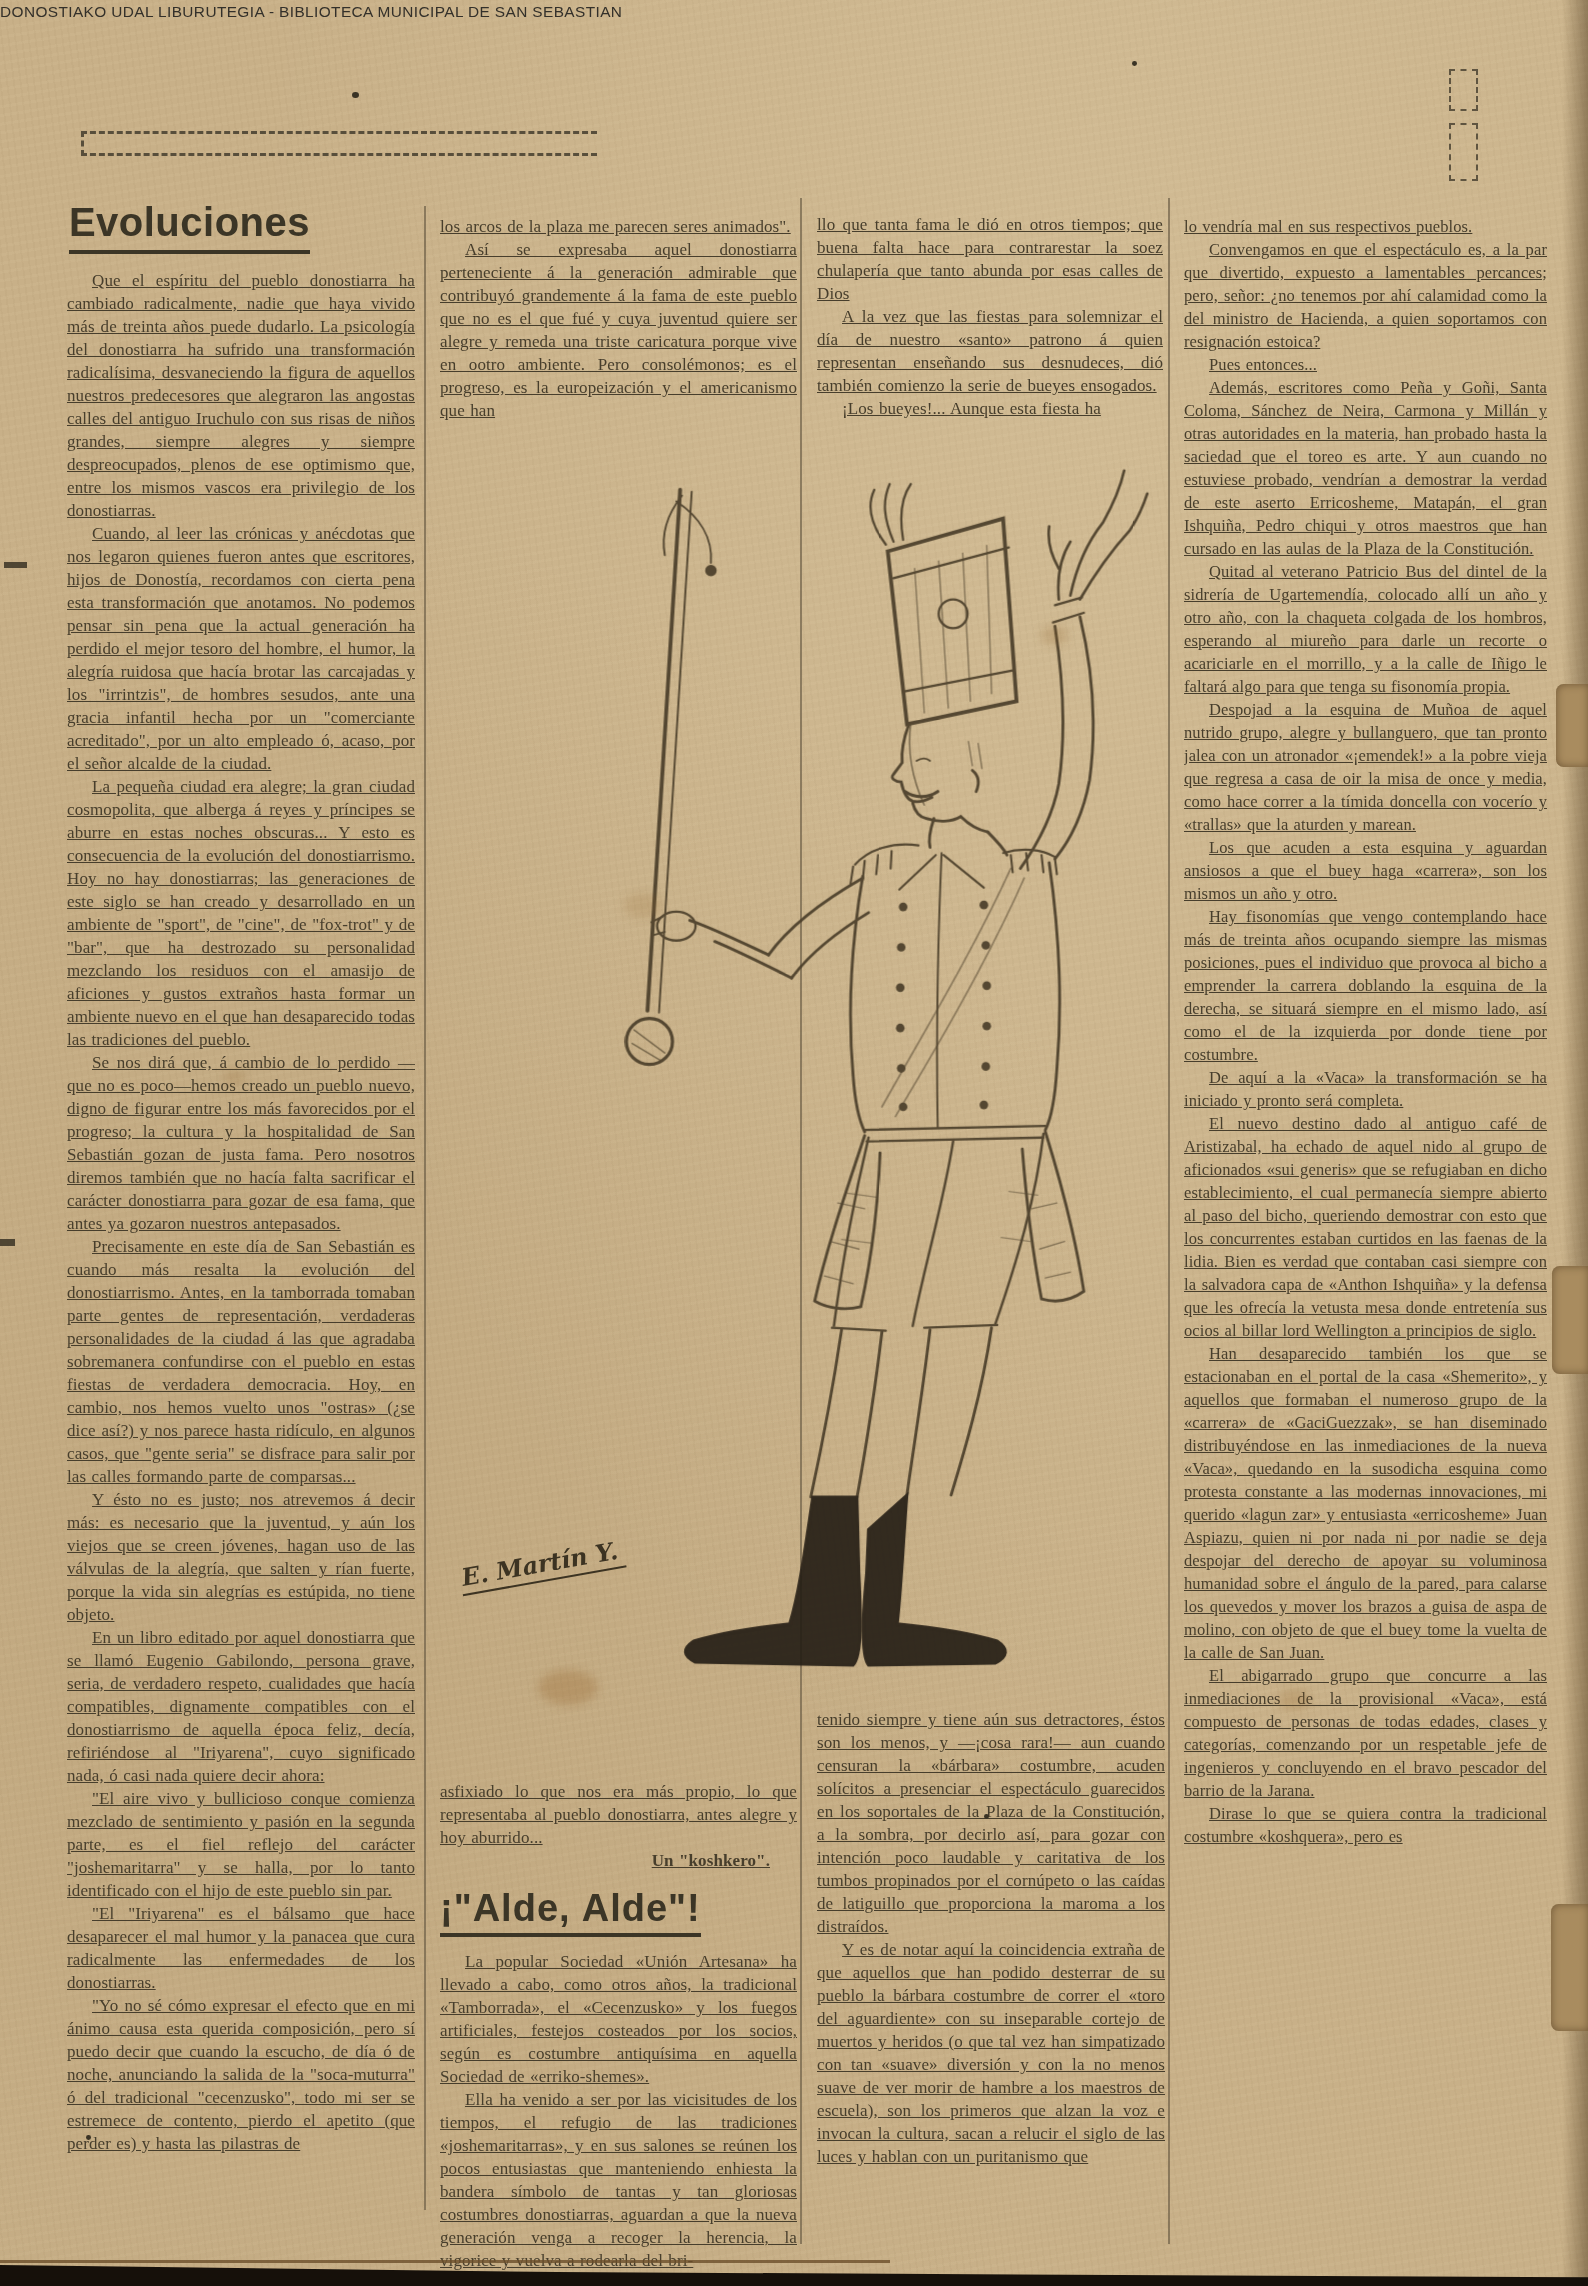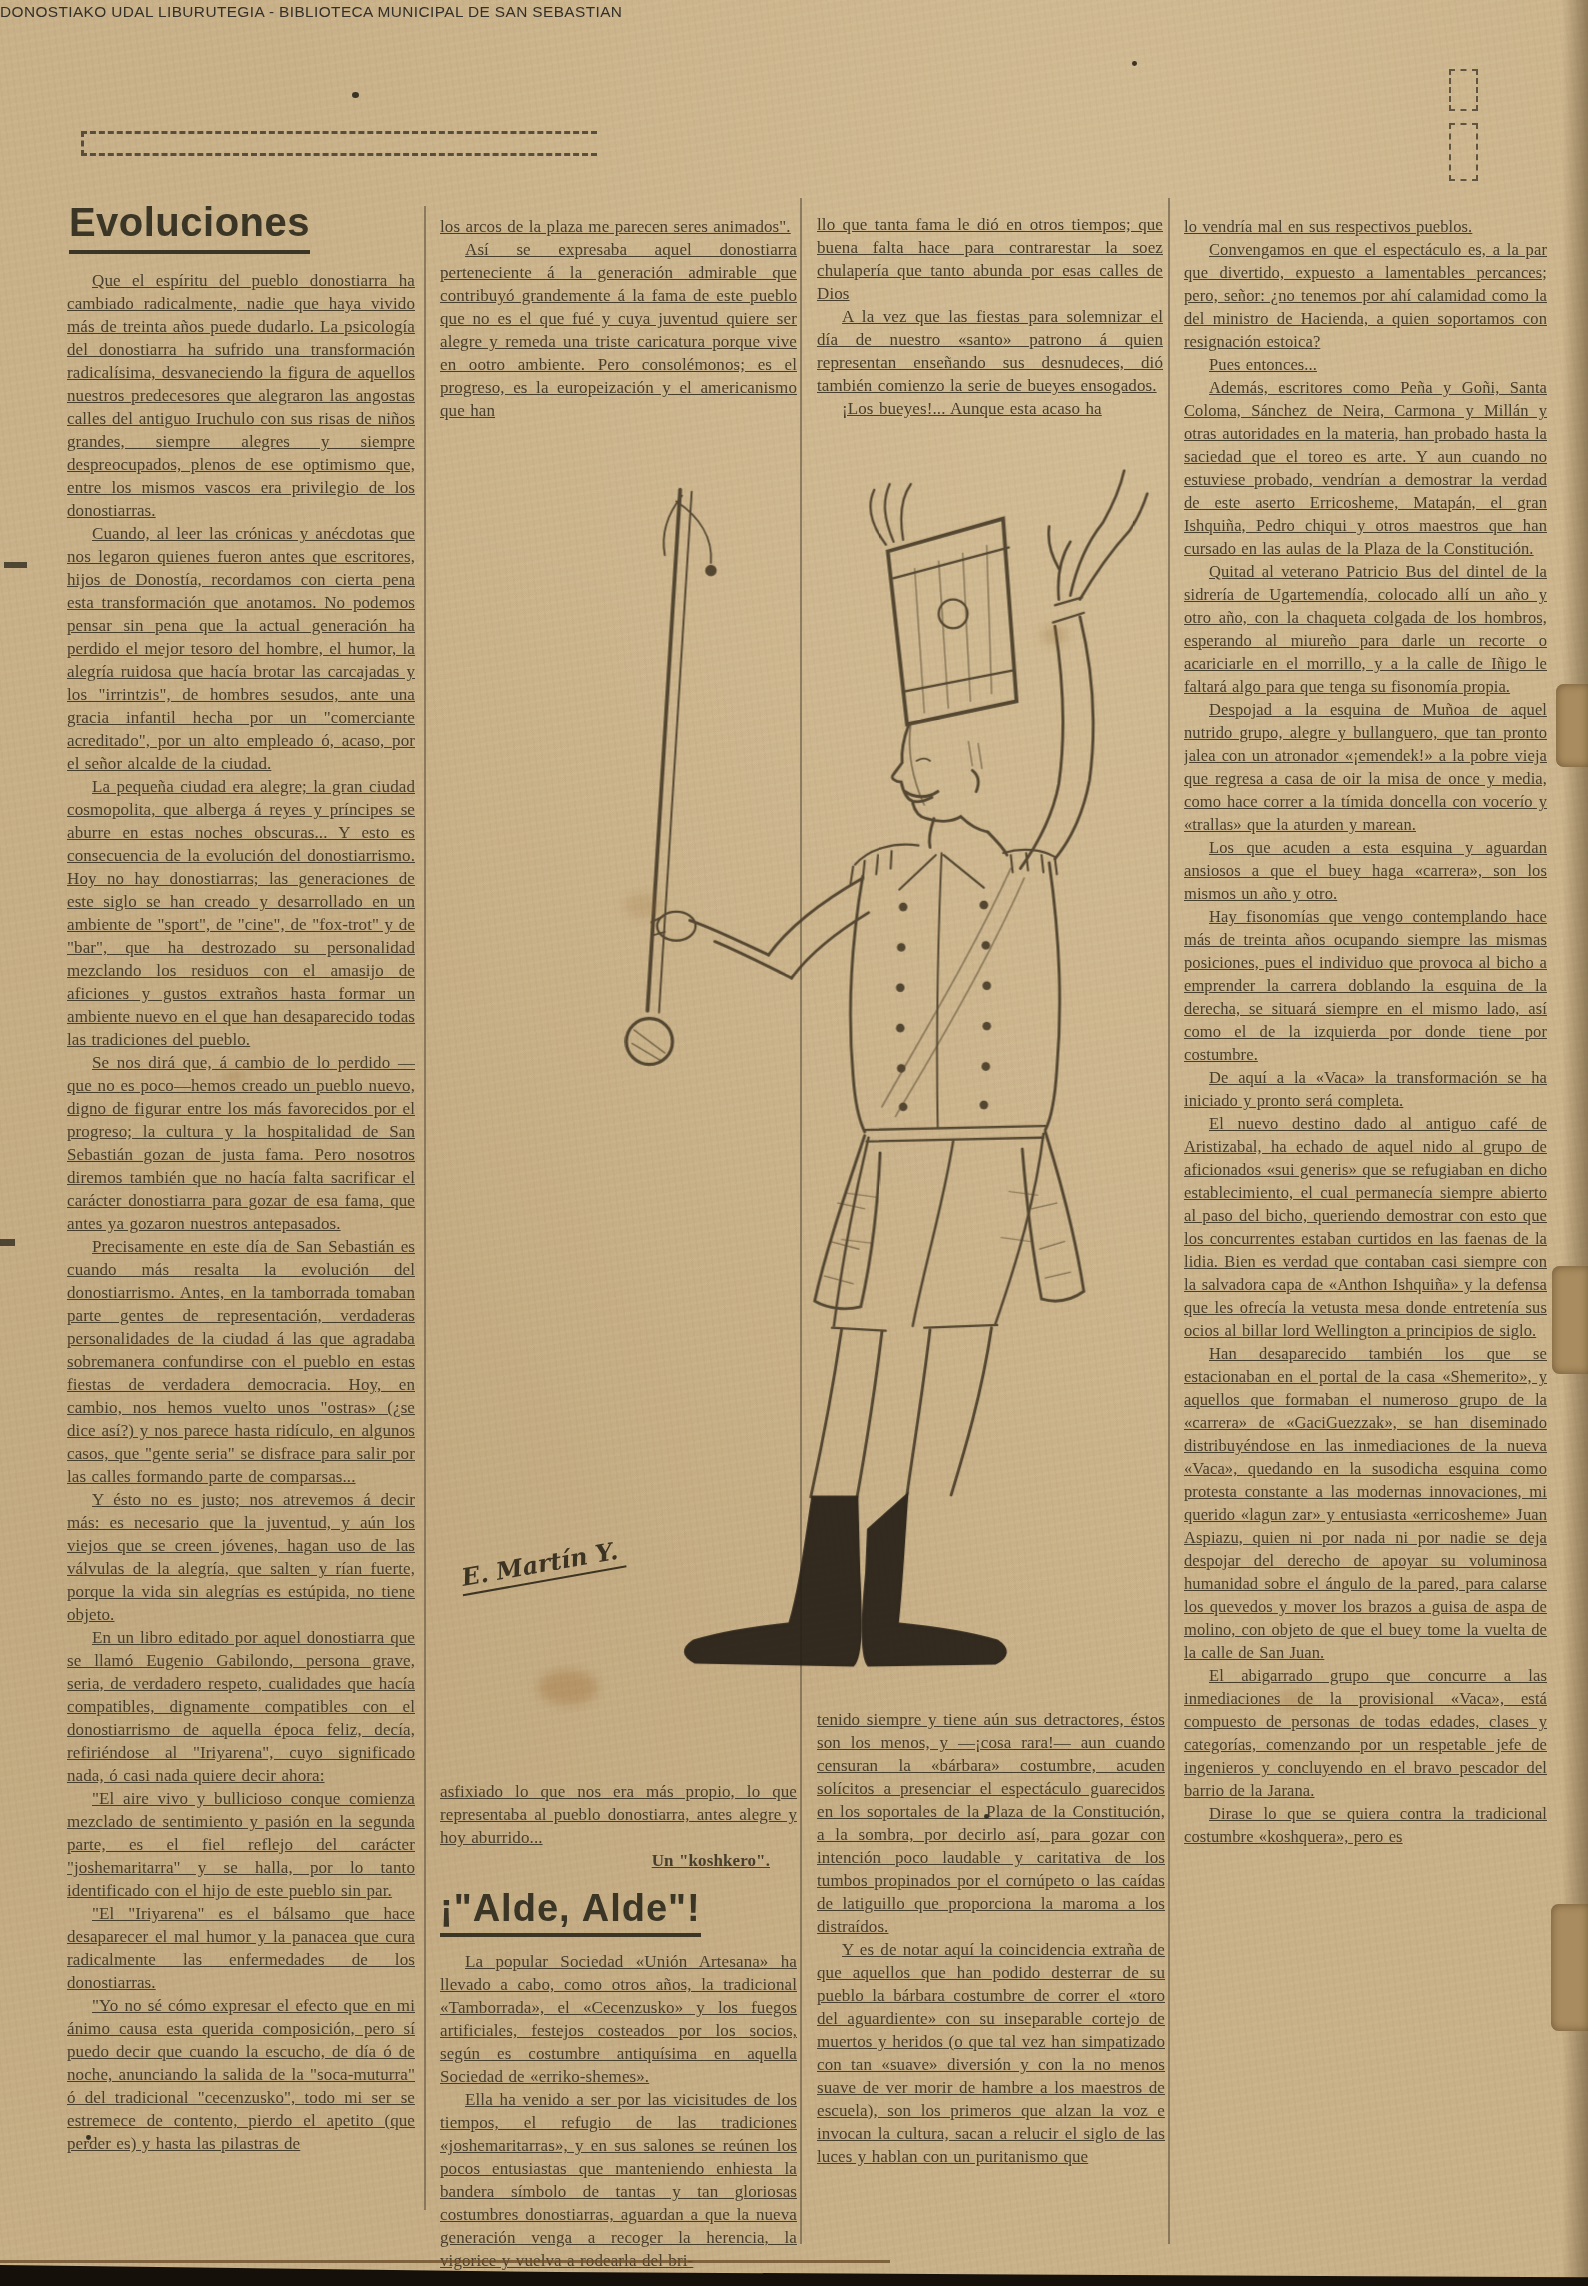--- a/index.html
+++ b/index.html
@@ -184,21 +184,21 @@
     <p class="cont">asfixiado lo que nos era más propio, lo que representaba al pueblo donostiarra, antes alegre y hoy aburrido...</p>
     <p class="sig-right">Un "koshkero".</p>
     <h2 class="alde">¡"Alde, Alde"!</h2>
     <p>La popular Sociedad «Unión Artesana» ha llevado a cabo, como otros años, la tradicional «Tamborrada», el «Cecenzusko» y los fuegos artificiales, festejos costeados por los socios, según es costumbre antiquísima en aquella Sociedad de «erriko-shemes».</p>
     <p>Ella ha venido a ser por las vicisitudes de los tiempos, el refugio de las tradiciones «joshemaritarras», y en sus salones se reúnen los pocos entusiastas que manteniendo enhiesta la bandera símbolo de tantas y tan gloriosas costumbres donostiarras, aguardan a que la nueva generación venga a recoger la herencia, la vigorice y vuelva a rodearla del bri-</p>
   </section>
 
   <section class="col" id="col3top" style="left:817px;top:213px;width:346px;height:235px;">
     <p class="cont">llo que tanta fama le dió en otros tiempos; que buena falta hace para contrarestar la soez chulapería que tanto abunda por esas calles de Dios</p>
     <p>A la vez que las fiestas para solemnizar el día de nuestro «santo» patrono á quien representan enseñando sus desnudeces, dió también comienzo la serie de bueyes ensogados.</p>
-    <p>¡Los bueyes!... Aunque esta acaso ha</p>
+    <p>¡Los bueyes!... Aunque esta fiesta ha</p>
   </section>
 
   <section class="col" id="col3bot" style="left:817px;top:1708px;width:348px;height:490px;">
     <p class="cont">tenido siempre y tiene aún sus detractores, éstos son los menos, y —¡cosa rara!— aun cuando censuran la «bárbara» costumbre, acuden solícitos a presenciar el espectáculo guarecidos en los soportales de la Plaza de la Constitución, a la sombra, por decirlo así, para gozar con intención poco laudable y caritativa de los tumbos propinados por el cornúpeto o las caídas de latiguillo que proporciona la maroma a los distraídos.</p>
     <p>Y es de notar aquí la coincidencia extraña de que aquellos que han podido desterrar de su pueblo la bárbara costumbre de correr el «toro del aguardiente» con su inseparable cortejo de muertos y heridos (o que tal vez han simpatizado con tan «suave» diversión y con la no menos suave de ver morir de hambre a los maestros de escuela), son los primeros que alzan la voz e invocan la cultura, sacan a relucir el siglo de las luces y hablan con un puritanismo que</p>
   </section>
 
   <section class="col" id="col4" style="left:1184px;top:215px;width:363px;height:1989px;font-size:16.5px;">
     <p class="cont">lo vendría mal en sus respectivos pueblos.</p>
     <p>Convengamos en que el espectáculo es, a la par que divertido, expuesto a lamentables percances; pero, señor: ¿no tenemos por ahí calamidad como la del ministro de Hacienda, a quien soportamos con resignación estoica?</p>

